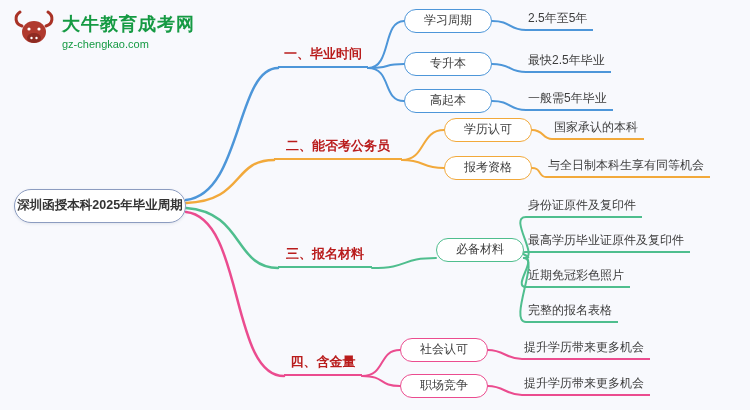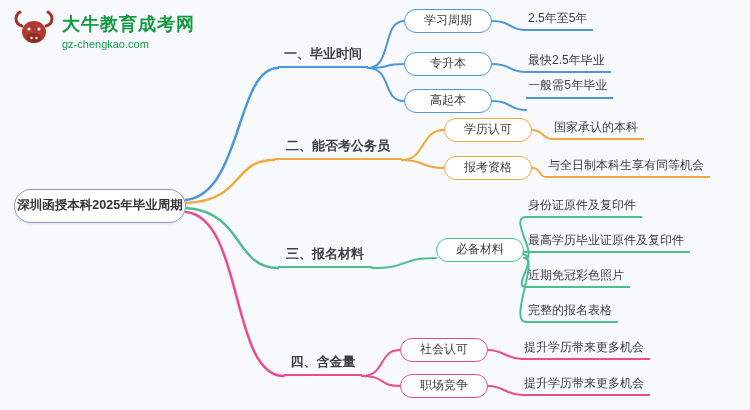--- a/index.html
+++ b/index.html
@@ -14,21 +14,21 @@
   .trunk{stroke-width:2.5;}
 
   .logo{position:absolute;left:12px;top:8px;display:flex;align-items:center;gap:6px;}
   .logo-text-name{font-size:18px;font-weight:bold;color:#159A43;letter-spacing:1px;}
   .logo-text-url{font-size:11px;color:#159A43;margin-top:2px;}
 
   .root-node{position:absolute;left:14px;top:189px;width:172px;height:34px;box-sizing:border-box;
     background:#fff;border:1.5px solid #8C9CC0;border-radius:17px;line-height:31px;text-align:center;
     font-size:12.5px;font-weight:bold;color:#333;box-shadow:0 1px 3px rgba(60,80,120,.12);}
 
-  .branch-label{position:absolute;box-sizing:border-box;font-size:13px;font-weight:600;color:#404040;
+  .branch-label{position:absolute;box-sizing:border-box;font-size:13px;font-weight:600;color:#b91c1c;
     line-height:16px;padding:0 6px 4px;border-bottom:2px solid;text-align:center;white-space:nowrap;}
   .bl-blue{border-color:#4D96D9;}
   .bl-yellow{border-color:#F2A93B;}
   .bl-green{border-color:#4FBE8E;}
   .bl-pink{border-color:#EB4C8F;}
 
   .node-box{position:absolute;box-sizing:border-box;height:24px;line-height:20px;background:#fff;
     border:1.5px solid;border-radius:13px;font-size:12px;color:#3d3d3d;text-align:center;
     padding:0 6px;white-space:nowrap;}
   .nb-blue{border-color:#4D96D9;}
@@ -98,21 +98,21 @@
   </div>
 
   <div class="root-node">深圳函授本科2025年毕业周期</div>
 
   <div class="branch-label bl-blue" style="left:278px;top:46px;width:90px;">一、毕业时间</div>
   <div class="node-box nb-blue" style="left:404px;top:52px;width:88px;">专升本</div>
   <div class="node-box nb-blue" style="left:404px;top:9px;width:88px;">学习周期</div>
   <div class="node-box nb-blue" style="left:404px;top:89px;width:88px;">高起本</div>
   <div class="leaf lf-blue" style="left:526px;top:11px;">2.5年至5年</div>
   <div class="leaf lf-blue" style="left:526px;top:53px;">最快2.5年毕业</div>
-  <div class="leaf lf-blue" style="left:526px;top:79px;font-family:Liberation Mono, monospace;">一般需5年毕业</div>
+  <div class="leaf lf-blue" style="left:526px;top:91px;">一般需5年毕业</div>
 
   <div class="branch-label bl-yellow" style="left:274px;top:138px;width:128px;">二、能否考公务员</div>
   <div class="node-box nb-yellow" style="left:444px;top:118px;width:88px;">学历认可</div>
   <div class="node-box nb-yellow" style="left:444px;top:156px;width:88px;text-align:center;">报考资格</div>
   <div class="leaf lf-yellow" style="left:552px;top:120px;">国家承认的本科</div>
   <div class="leaf lf-yellow" style="left:546px;top:158px;text-align:right;">与全日制本科生享有同等机会</div>
 
   <div class="branch-label bl-green" style="left:278px;top:246px;width:94px;">三、报名材料</div>
   <div class="node-box nb-green" style="left:436px;top:238px;width:88px;">必备材料</div>
   <div class="leaf lf-green" style="left:526px;top:198px;">身份证原件及复印件</div>

